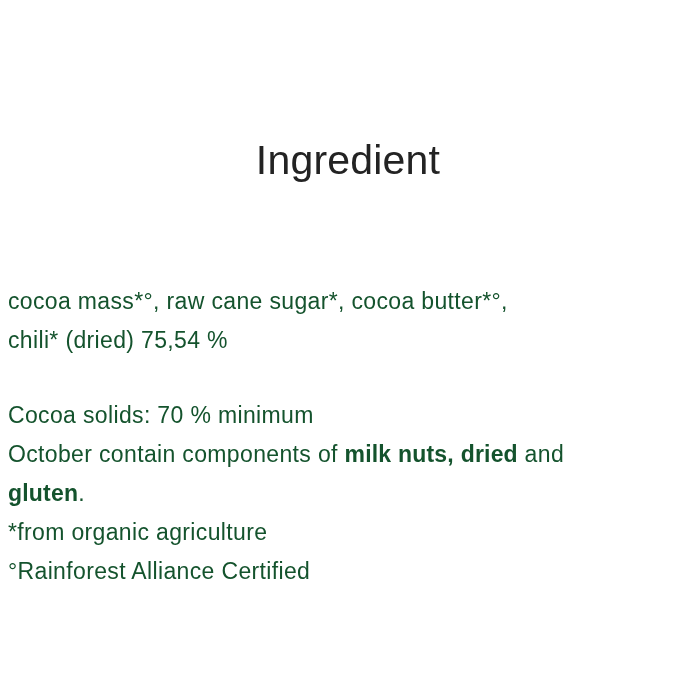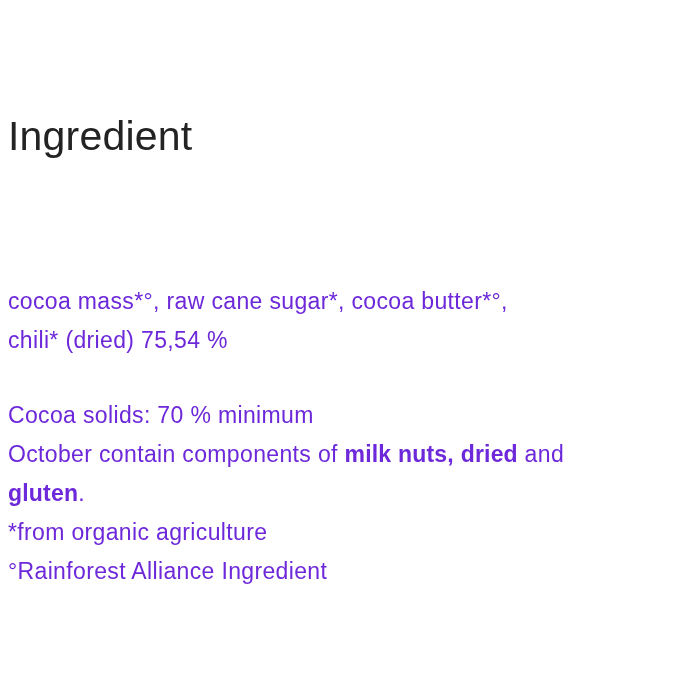--- a/index.html
+++ b/index.html
@@ -22,22 +22,23 @@
     width: 700px;
     height: 700px;
     background: #ffffff;
     box-sizing: border-box;
   }
 
   
   .title-block {
     position: absolute;
     left: 8px;
-    top: 112px;
+    top: 136px;
     width: 680px;
+    text-align: center;
   }
   .page-title {
     margin: 0;
     font-size: 41px;
     font-weight: 300;
     line-height: 1.18;
     letter-spacing: 0.2px;
     color: #232323;
     white-space: nowrap;
   }
@@ -49,21 +50,21 @@
     top: 282px;
     width: 692px;
   }
 
   .para {
     margin: 0;
     font-size: 23px;
     font-weight: 400;
     line-height: 39px;
     letter-spacing: 0.35px;
-    color: #6d28d9;
+    color: #14532d;
   }
 
   .para + .para {
     margin-top: 36px;
   }
 
   .line {
     display: block;
     white-space: nowrap;
   }
@@ -91,17 +92,17 @@
 
     <p class="para">
       <span class="line">Cocoa solids: 70 % minimum</span>
 
       <span class="line"><span>October contain components of </span><span class="allergen">milk nuts,</span><span> </span><span class="allergen">dried</span><span> and</span></span>
 
       <span class="line"><span class="allergen">gluten</span><span>.</span></span>
 
       <span class="line">*from organic agriculture</span>
 
-      <span class="line">°Rainforest Alliance Ingredient</span>
+      <span class="line">°Rainforest Alliance Certified</span>
     </p>
 
   </div>
 </div>
 
 </body></html>

